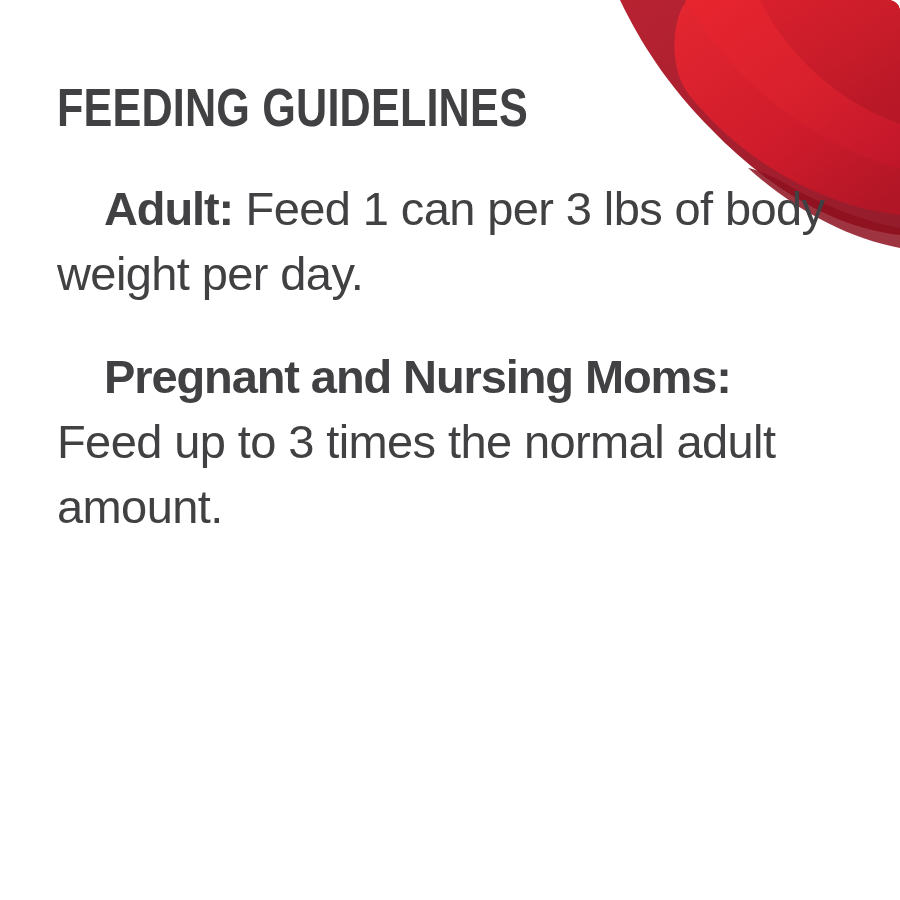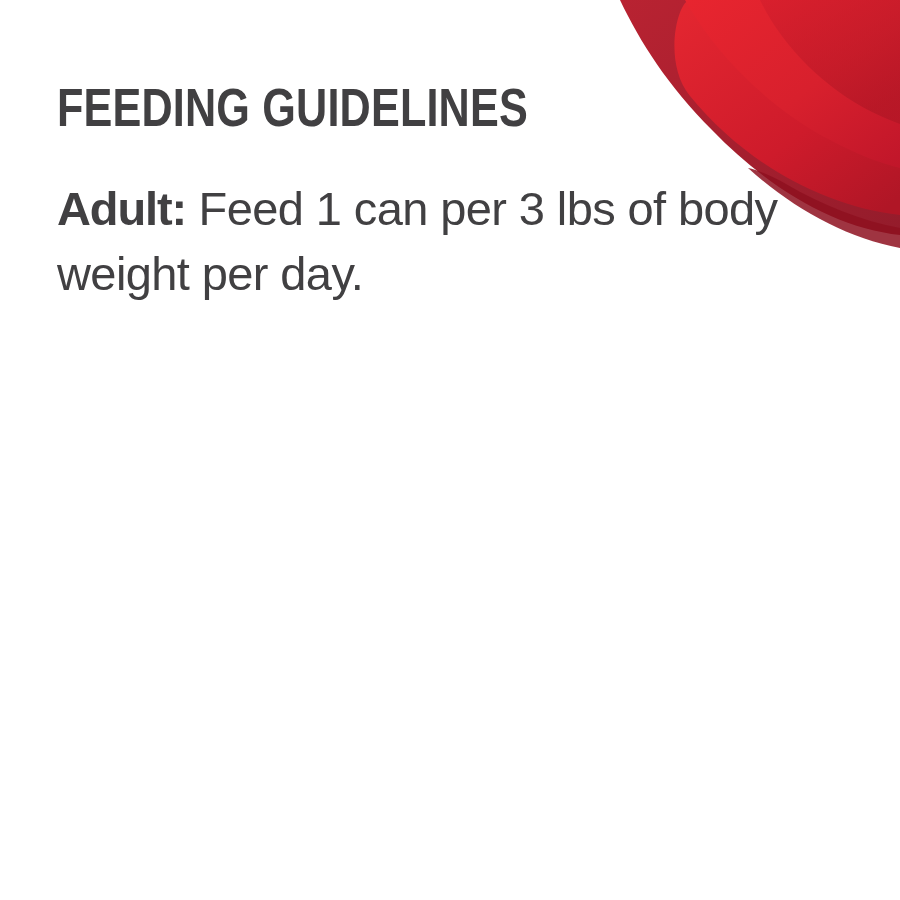--- a/index.html
+++ b/index.html
@@ -9,20 +9,21 @@
   }
   body {
     font-family: "Liberation Sans", sans-serif;
   }
   #canvas {
     position: relative;
     width: 900px;
     height: 900px;
     background: #ffffff;
     overflow: hidden;
+    border-radius: 12px;
   }
 
   
   #ribbon {
     position: absolute;
     top: 0;
     right: 0;
     width: 900px;
     height: 900px;
     pointer-events: none;
@@ -57,20 +58,21 @@
     line-height: 65px;
     letter-spacing: -0.6px;
     margin: 0 0 38px 0;
     max-width: 790px;
   }
   .para:last-child { margin-bottom: 0; }
 
   .para .label {
     font-weight: 700;
     letter-spacing: -1.1px;
+    margin-left: 47px;
   }
 </style>
 </head>
 <body>
 
 <div id="canvas">
 
   <svg id="ribbon" viewBox="0 0 900 900" preserveAspectRatio="none" aria-hidden="true">
     <defs>
       <linearGradient id="gBright" x1="0" y1="0" x2="1" y2="1">
@@ -117,15 +119,18 @@
 
   <div id="content">
 
     <h1 id="heading">FEEDING GUIDELINES</h1>
 
     <p class="para">
       <span class="label">Adult:</span><span> Feed 1 can per 3 lbs of body weight per day.</span>
     </p>
 
 
+    <p class="para">
+      <span class="label">Pregnant and Nursing Moms:</span><span> Feed up to 3 times the normal adult amount.</span>
+    </p>
 
   </div>
 </div>
 
 </body></html>

